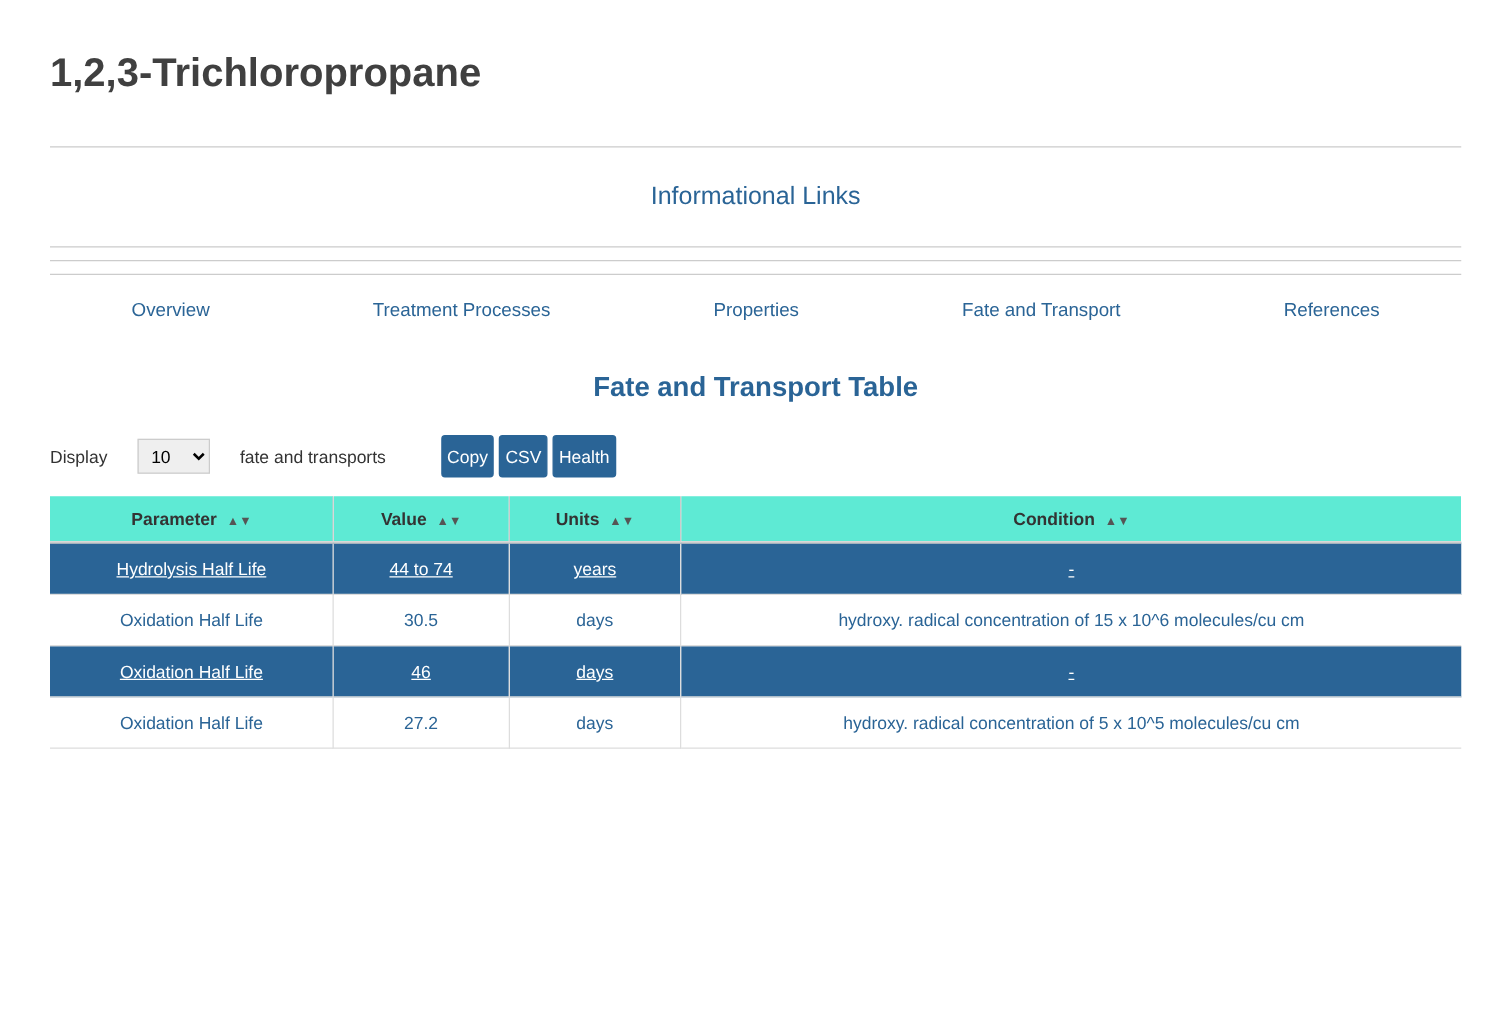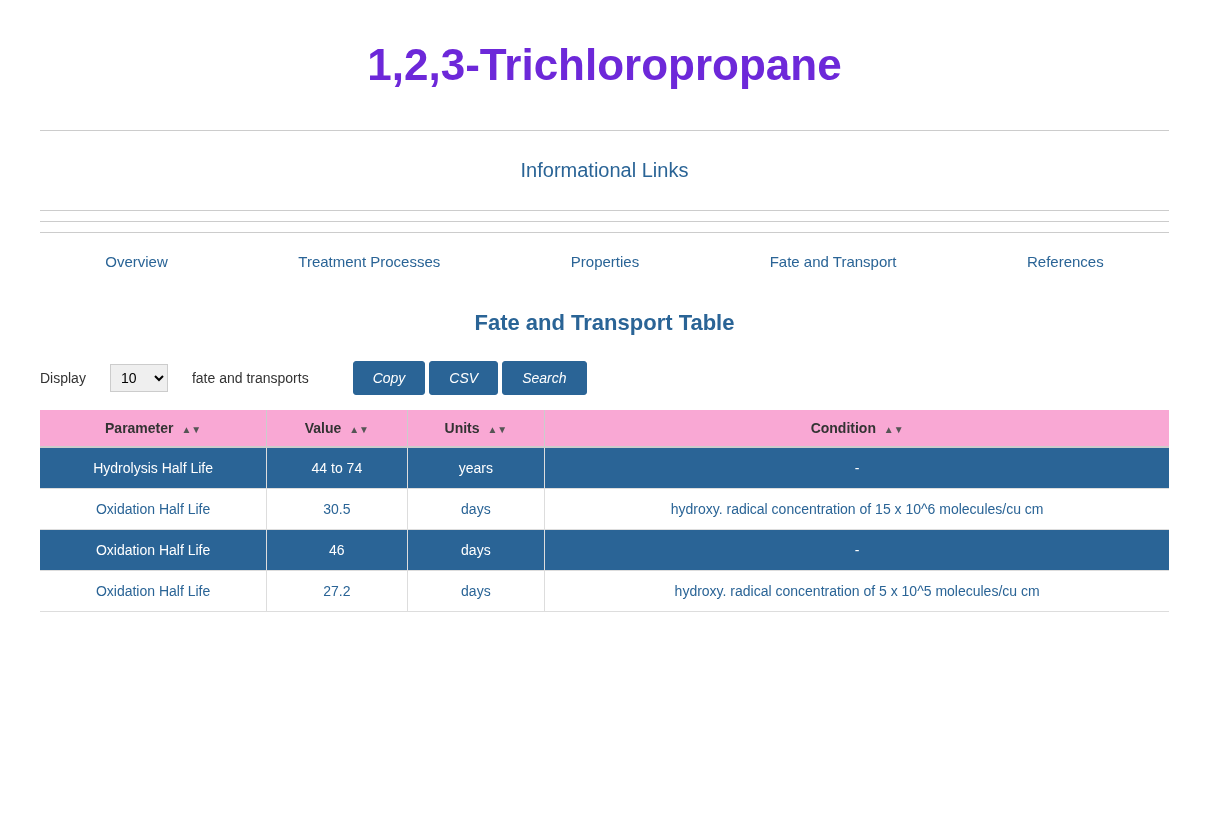--- a/index.html
+++ b/index.html
@@ -8,23 +8,23 @@
       background: #fff;
       color: #333;
       font-size: 14px;
     }
     .page-wrapper {
       max-width: 1209px;
       margin: 0 auto;
       padding: 20px 40px;
     }
     .page-title {
-      text-align: center;
-      color: #6d28d9;
-      font-size: 44px;
+      text-align: left;
+      color: #404040;
+      font-size: 32px;
       font-weight: bold;
       padding: 20px 0 30px;
     }
     hr {
       border: none;
       border-top: 1px solid #ccc;
       margin: 10px 0;
     }
     .section-title {
       text-align: center;
@@ -81,28 +81,27 @@
       padding: 4px 6px;
       font-size: 14px;
       border: 1px solid #ccc;
     }
     .btn-group {
       display: flex;
       gap: 4px;
       margin-left: 20px;
     }
     .btn {
-      padding: 8px 19px;
+      padding: 8px 4px;
       font-size: 14px;
       cursor: pointer;
       border: 1px solid #2a6496;
       border-radius: 3px;
       color: #fff;
       background-color: #2a6496;
-      font-style: italic;
     }
     .table-controls-right {
       display: flex;
       align-items: center;
       gap: 8px;
     }
     .table-controls-right label {
       font-size: 14px;
     }
     .search-input {
@@ -110,21 +109,21 @@
       padding: 5px 8px;
       font-size: 14px;
       width: 200px;
     }
     .data-table {
       width: 100%;
       border-collapse: collapse;
       font-size: 14px;
     }
     .data-table thead tr {
-      background-color: #f9a8d4;
+      background-color: #5eead4;
     }
     .data-table thead th {
       padding: 10px 12px;
       text-align: center;
       font-weight: bold;
       color: #333;
       border-bottom: 2px solid #ccc;
       border-right: 1px solid #ccc;
       position: relative;
     }
@@ -138,20 +137,21 @@
     .data-table tbody tr:nth-child(odd).row-blue {
       background-color: #2a6496;
       color: #fff;
     }
     .data-table tbody tr.row-white {
       background-color: #fff;
       color: #2a6496;
     }
     .data-table tbody tr.row-blue td {
       color: #fff;
+      text-decoration: underline;
     }
     .data-table tbody tr.row-white td {
       color: #2a6496;
     }
     .data-table tbody td {
       padding: 12px 12px;
       text-align: center;
       border-bottom: 1px solid #ddd;
       border-right: 1px solid #ddd;
     }
@@ -192,21 +192,21 @@
       <select>
         <option value="10">10</option>
         <option value="25">25</option>
         <option value="50">50</option>
         <option value="100">100</option>
       </select>
       <span>fate and transports</span>
       <div class="btn-group">
         <button class="btn">Copy</button>
         <button class="btn">CSV</button>
-        <button class="btn">Search</button>
+        <button class="btn">Health</button>
       </div>
     </div>
   </div>
 
   <table class="data-table">
     <thead>
       <tr>
         <th>
           <span>Parameter</span>
           <span class="sort-icon">▲▼</span>

